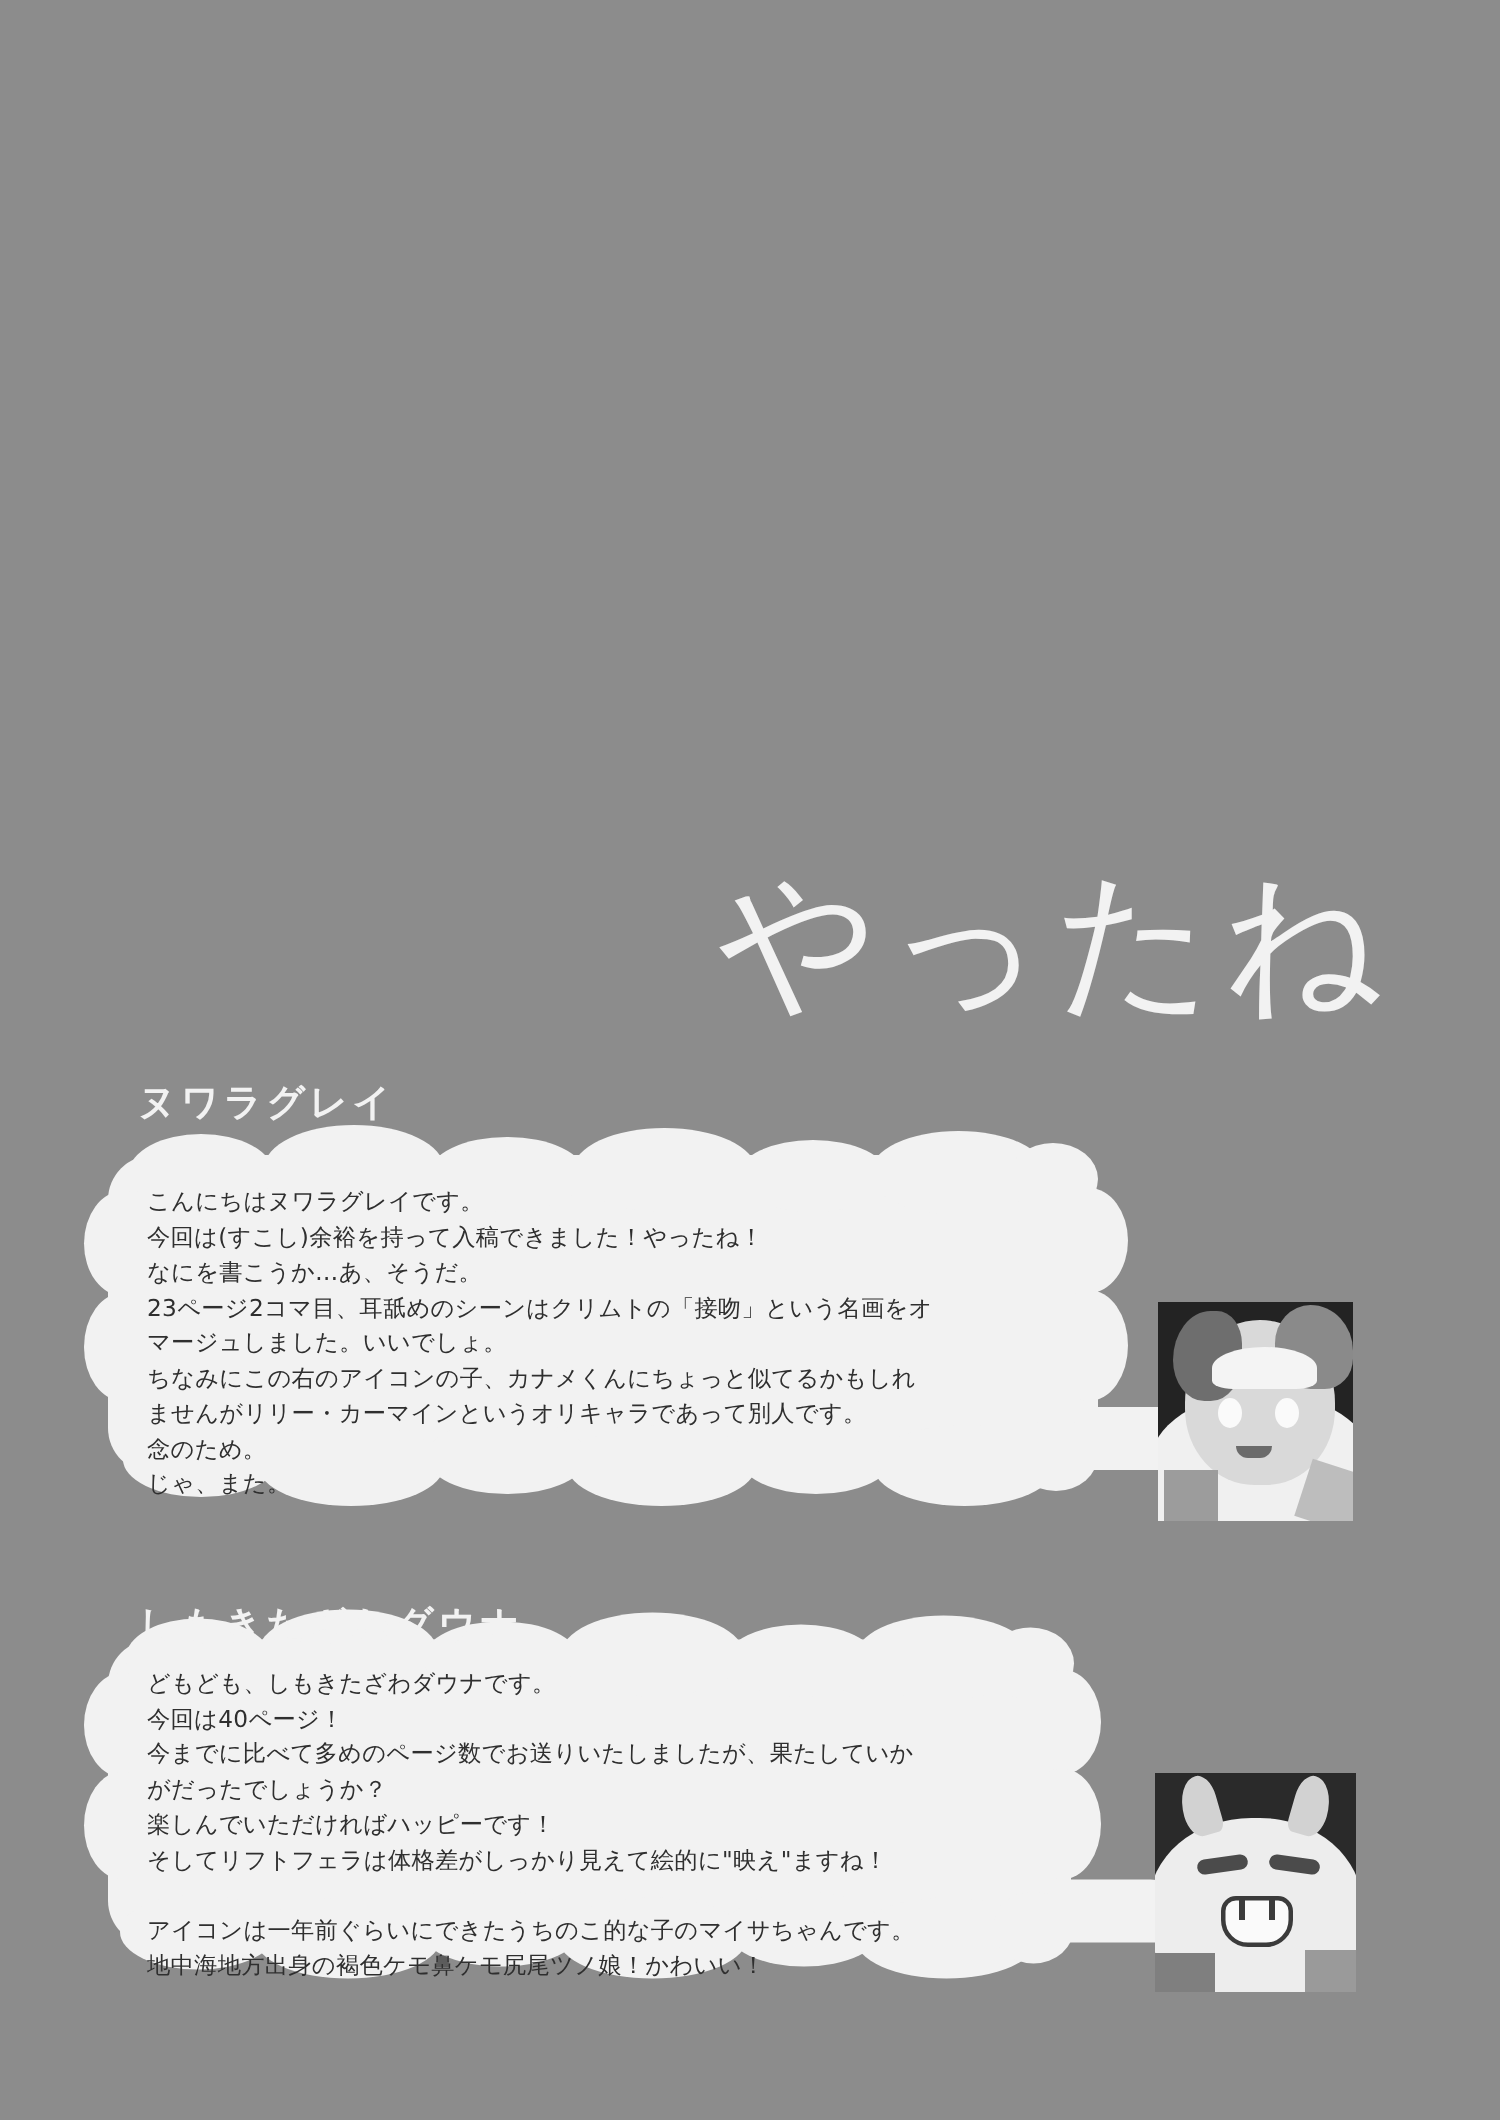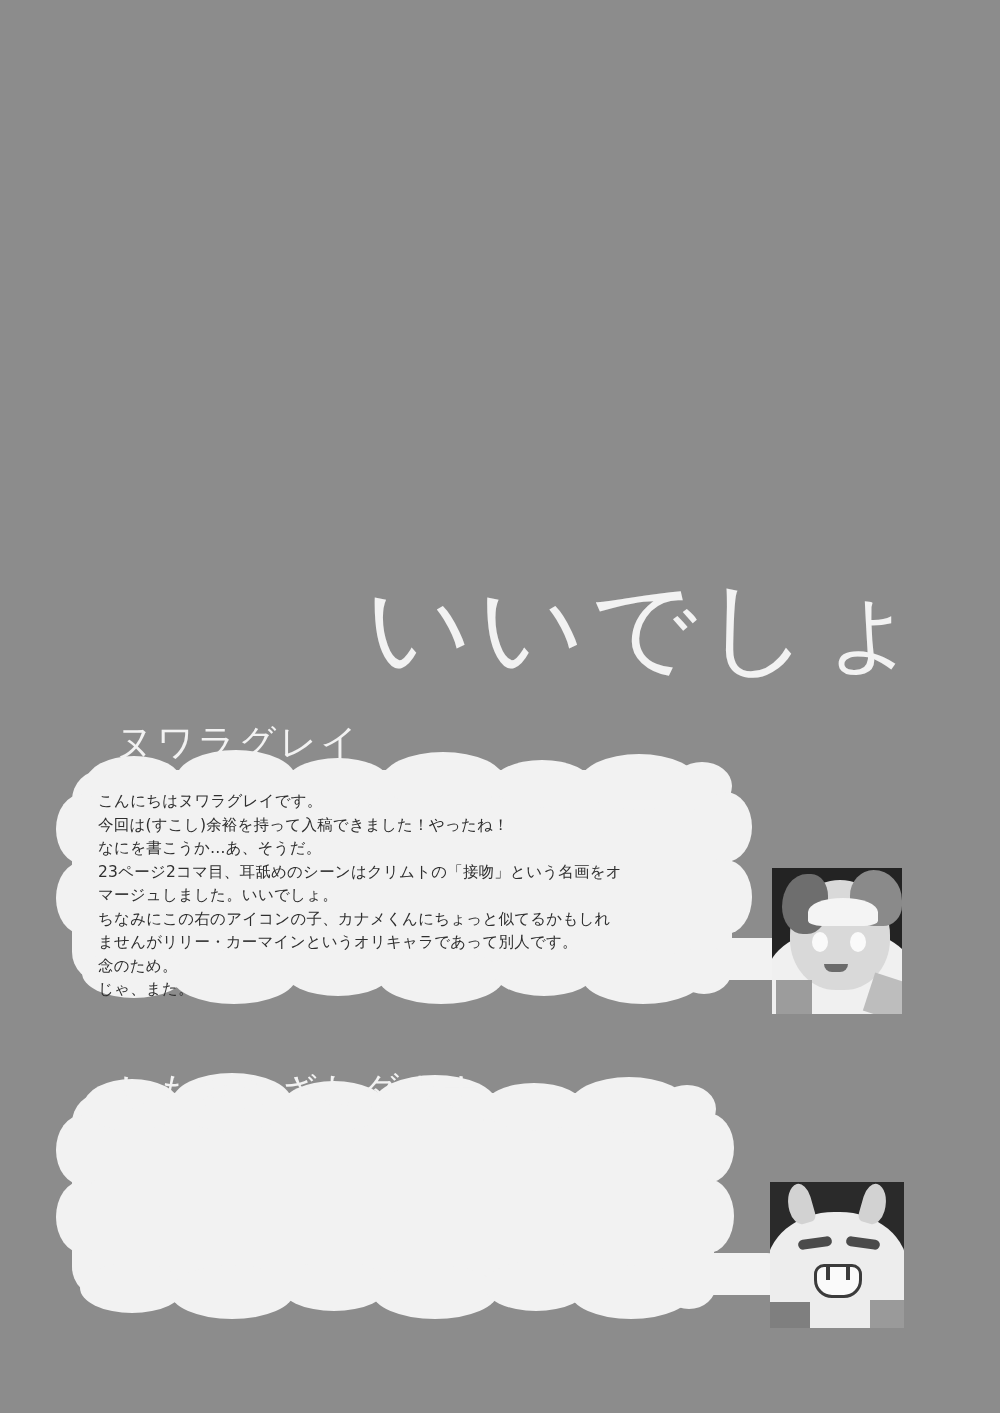--- a/index.html
+++ b/index.html
@@ -34,23 +34,23 @@
     font-family: "DejaVu Sans", sans-serif;
   }
 
   
   .entry {
     position: absolute;
   }
 
   .entry-name {
     position: absolute;
-    left: 116px;
-    font-size: 37px;
-    font-weight: normal;
+    left: 92px;
+    font-size: 25px;
+    font-weight: bold;
     color: #f2f2f2;
     letter-spacing: 3px;
     white-space: nowrap;
     z-index: 4;
     font-family: "DejaVu Sans", sans-serif;
   }
 
   .bubble-body {
     position: absolute;
     background: #f2f2f2;
@@ -101,21 +101,21 @@
     top: 1075px;
     width: 642px;
     height: 240px;
   }
 </style>
 </head>
 <body style="background: rgb(140, 140, 140);">
 
 <div class="page">
 
-  <div class="main-title">いいでしょ</div>
+  <div class="main-title">やったね</div>
 
   <div class="entry" id="entry1">
 
     <div class="entry-name name">ヌワラグレイ</div>
 
     <div id="bubble1" style="position:absolute;text-decoration:underline;">
       <div class="bubble-body" style="left:0; top:18px; width:660px; height:212px; border-radius:30px;"></div>
 
       <div class="lump" style="left:14px;  top:4px;  width:96px;  height:52px;"></div>
       <div class="lump" style="left:104px; top:-2px; width:120px; height:58px;"></div>
@@ -189,20 +189,29 @@
       <div class="lump" style="left:498px; top:190px; width:122px; height:54px;"></div>
       <div class="lump" style="left:590px; top:186px; width:54px;  height:48px;"></div>
 
       <div class="lump" style="left:-16px; top:40px;  width:52px; height:70px;"></div>
       <div class="lump" style="left:-16px; top:106px; width:52px; height:72px;"></div>
       <div class="lump" style="left:610px; top:38px;  width:52px; height:70px;"></div>
       <div class="lump" style="left:610px; top:104px; width:52px; height:74px;"></div>
 
       <div class="lump" style="left:628px; top:178px; width:96px; height:42px; border-radius:0 40px 18px 0;"></div>
 
+      <div class="bubble-text" style="left:26px; top:36px; width:598px;">どもども、しもきたざわダウナです。
+今回は40ページ！
+今までに比べて多めのページ数でお送りいたしましたが、果たしていか
+がだったでしょうか？
+楽しんでいただければハッピーです！
+そしてリフトフェラは体格差がしっかり見えて絵的に"映え"ますね！
+
+アイコンは一年前ぐらいにできたうちのこ的な子のマイサちゃんです。
+地中海地方出身の褐色ケモ鼻ケモ尻尾ツノ娘！かわいい！</div>
     </div>
 
     <div class="icon-thumb" style="left:770px; top:1182px; width:134px; height:146px;">
       <div style="position:absolute; inset:0; background:#2a2a2a;"></div>
       <div style="position:absolute; left:-4px; top:30px; width:142px; height:120px; background:#ededed; border-radius:48% 48% 40% 40%;"></div>
       <div style="position:absolute; left:18px; top:2px; width:24px; height:40px; background:#d2d2d2; border-radius:60% 40% 20% 40%; transform:rotate(-16deg);"></div>
       <div style="position:absolute; left:92px; top:2px; width:24px; height:40px; background:#d2d2d2; border-radius:40% 60% 40% 20%; transform:rotate(16deg);"></div>
       <div style="position:absolute; left:28px; top:56px; width:34px; height:10px; background:#4b4b4b; border-radius:6px; transform:rotate(-8deg);"></div>
       <div style="position:absolute; left:76px; top:56px; width:34px; height:10px; background:#4b4b4b; border-radius:6px; transform:rotate(8deg);"></div>
       <div style="position:absolute; left:44px; top:82px; width:48px; height:34px; background:#fafafa; border:3px solid #3b3b3b; border-radius:10px 10px 18px 18px; box-sizing:border-box;"></div>

